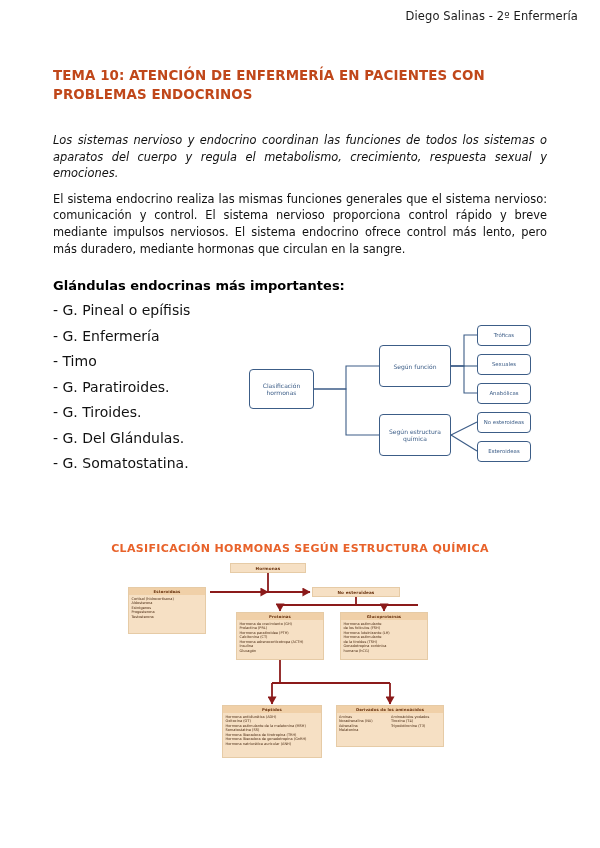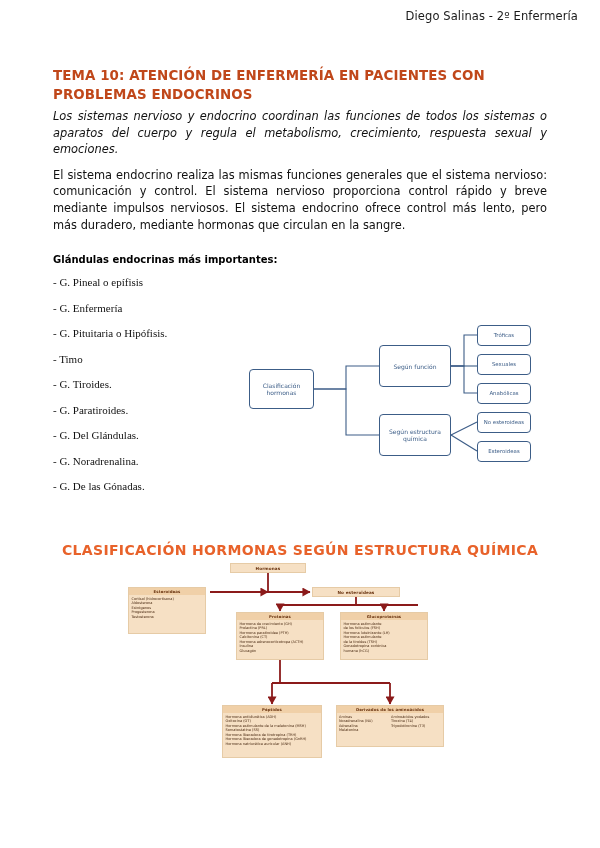--- a/index.html
+++ b/index.html
@@ -42,49 +42,48 @@
     top: 66px;
     width: 494px;
   }
 
   .doc-title {
     color: #c0471a;
     font-size: 13.4px;
     font-weight: bold;
     line-height: 19px;
     letter-spacing: 0.1px;
-    margin-bottom: 4px;
+    margin-bottom: 28px;
   }
 
   .para {
     font-size: 11.4px;
     line-height: 16.6px;
     text-align: justify;
     color: #111111;
   }
 
   .para.tight { margin-bottom: 9px; font-style: italic; }
 
   .subhead {
-    font-size: 10px;
+    font-size: 13px;
     font-weight: bold;
     color: #000000;
     margin-top: 21px;
     margin-bottom: 10px;
   }
 
   .gland-list { list-style: none; }
 
   .gland-list li {
-    font-size: 11px;
+    font-size: 14px;
     line-height: 14px;
     color: #111111;
     margin-bottom: 11.5px;
     white-space: nowrap;
-    font-family: Liberation Serif, serif;
   }
 
   
   .diagram1 {
     position: absolute;
     left: 245px;
     top: 325px;
     width: 310px;
     height: 140px;
   }
@@ -116,21 +115,21 @@
   .d1-svg { position: absolute; left: 0; top: 0; width: 310px; height: 140px; }
 
   
   .d2-title {
     position: absolute;
     left: 0;
     top: 542px;
     width: 600px;
     text-align: center;
     color: #e8622a;
-    font-size: 14px;
+    font-size: 11px;
     font-weight: bold;
     letter-spacing: 0.35px;
   }
 
   
   .diagram2 {
     position: absolute;
     left: 118px;
     top: 563px;
     width: 360px;
@@ -227,27 +226,25 @@
     <div class="doc-title">TEMA 10:  ATENCIÓN DE ENFERMERÍA EN PACIENTES CON PROBLEMAS ENDOCRINOS</div>
 
     <p class="para tight">Los sistemas nervioso y endocrino coordinan las funciones de todos los sistemas o aparatos del cuerpo y regula el metabolismo, crecimiento, respuesta sexual y emociones.</p>
     <p class="para">El sistema endocrino realiza las mismas funciones generales que el sistema nervioso: comunicación y control. El sistema nervioso proporciona control rápido y breve mediante impulsos nerviosos. El sistema endocrino ofrece control más lento, pero más duradero, mediante hormonas que circulan en la sangre.</p>
 
     <div class="subhead">Glándulas endocrinas más importantes:</div>
 
     <ul class="gland-list">
       <li>- G. Pineal o epífisis</li>
       <li>- G. Enfermería</li>
-      <li>- G. Pituitaria o Hipófisis.</li>
       <li>- Timo</li>
+      <li>- G. Paratiroides.</li>
       <li>- G. Tiroides.</li>
-      <li>- G. Paratiroides.</li>
       <li>- G. Del Glándulas.</li>
-      <li>- G. Noradrenalina.</li>
-      <li>- G. De las Gónadas.</li>
+      <li>- G. Somatostatina.</li>
     </ul>
   </div>
 
   <div class="diagram1">
 
     <svg class="d1-svg" viewBox="0 0 310 140">
       <g stroke="#3c5d87" stroke-width="1.1" fill="none">
         <path d="M69 64 L101 64 L101 41 L134 41"></path>
         <path d="M69 64 L101 64 L101 110 L134 110"></path>
         <path d="M206 41 L219 41 L219 10  L232 10"></path>

